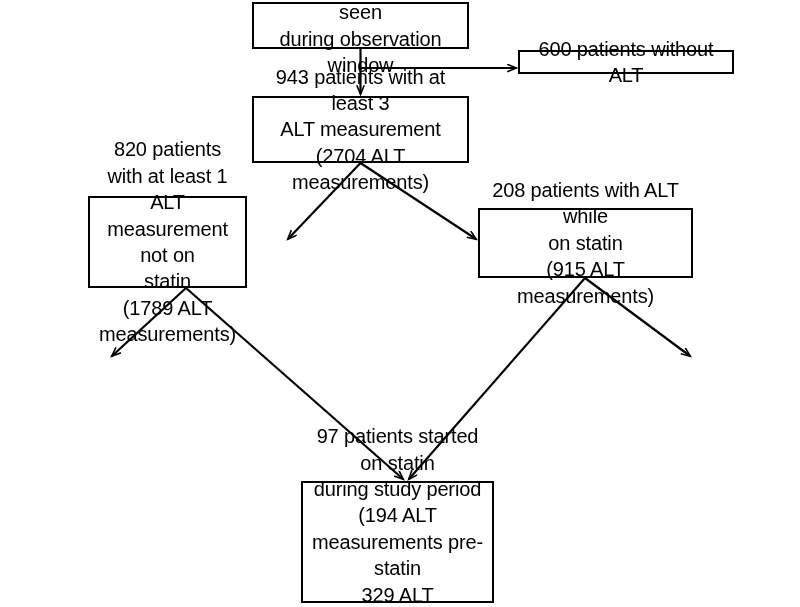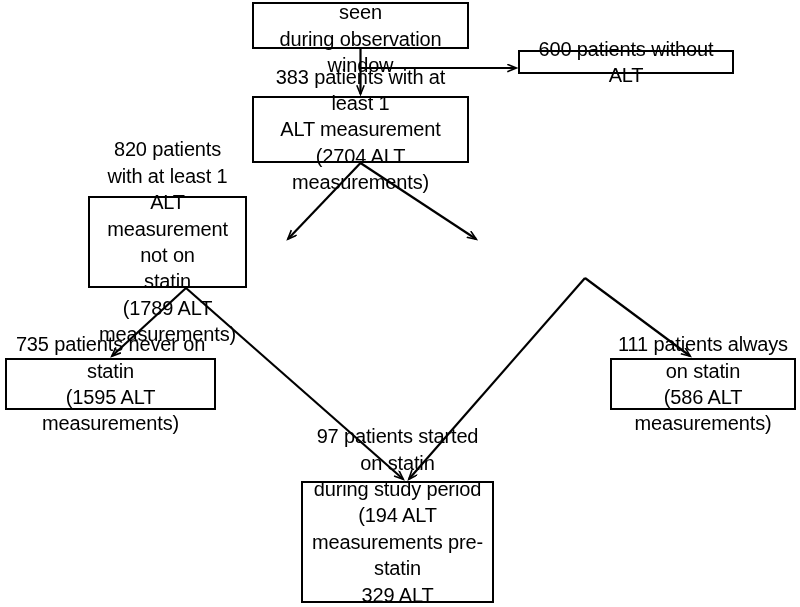--- a/index.html
+++ b/index.html
@@ -77,35 +77,34 @@
     <path d="M585,278 L690,356" fill="none" stroke="#000000" stroke-width="2.2" marker-end="url(#ah)"></path>
 
     <path d="M585,278 L409,479" fill="none" stroke="#000000" stroke-width="2.2" marker-end="url(#ah)"></path>
   </svg>
 
   <div class="node" id="node-top">1521 unique patients seen
 during observation window</div>
 
   <div class="node" id="node-no-alt">600 patients without ALT</div>
 
-  <div class="node" id="node-with-alt">383 patients with at least 1
+  <div class="node" id="node-with-alt">943 patients with at least 3
 ALT measurement
 (2704 ALT measurements)</div>
 
   <div class="node" id="node-not-statin">820 patients with at least 1
 ALT measurement not on
 statin
 (1789 ALT measurements)</div>
 
+  <div class="node" id="node-on-statin">208 patients with ALT while
+on statin
+(915 ALT measurements)</div>
 
-  <div class="node" id="node-never">735 patients never on statin
-(1595 ALT measurements)</div>
 
-  <div class="node" id="node-always">111 patients always on statin
-(586 ALT measurements)</div>
 
   <div class="node" id="node-started">97 patients started on statin
 during study period
 (194 ALT measurements pre-
 statin
 329 ALT measurements post-
 statin)</div>
 
 </div>
 

